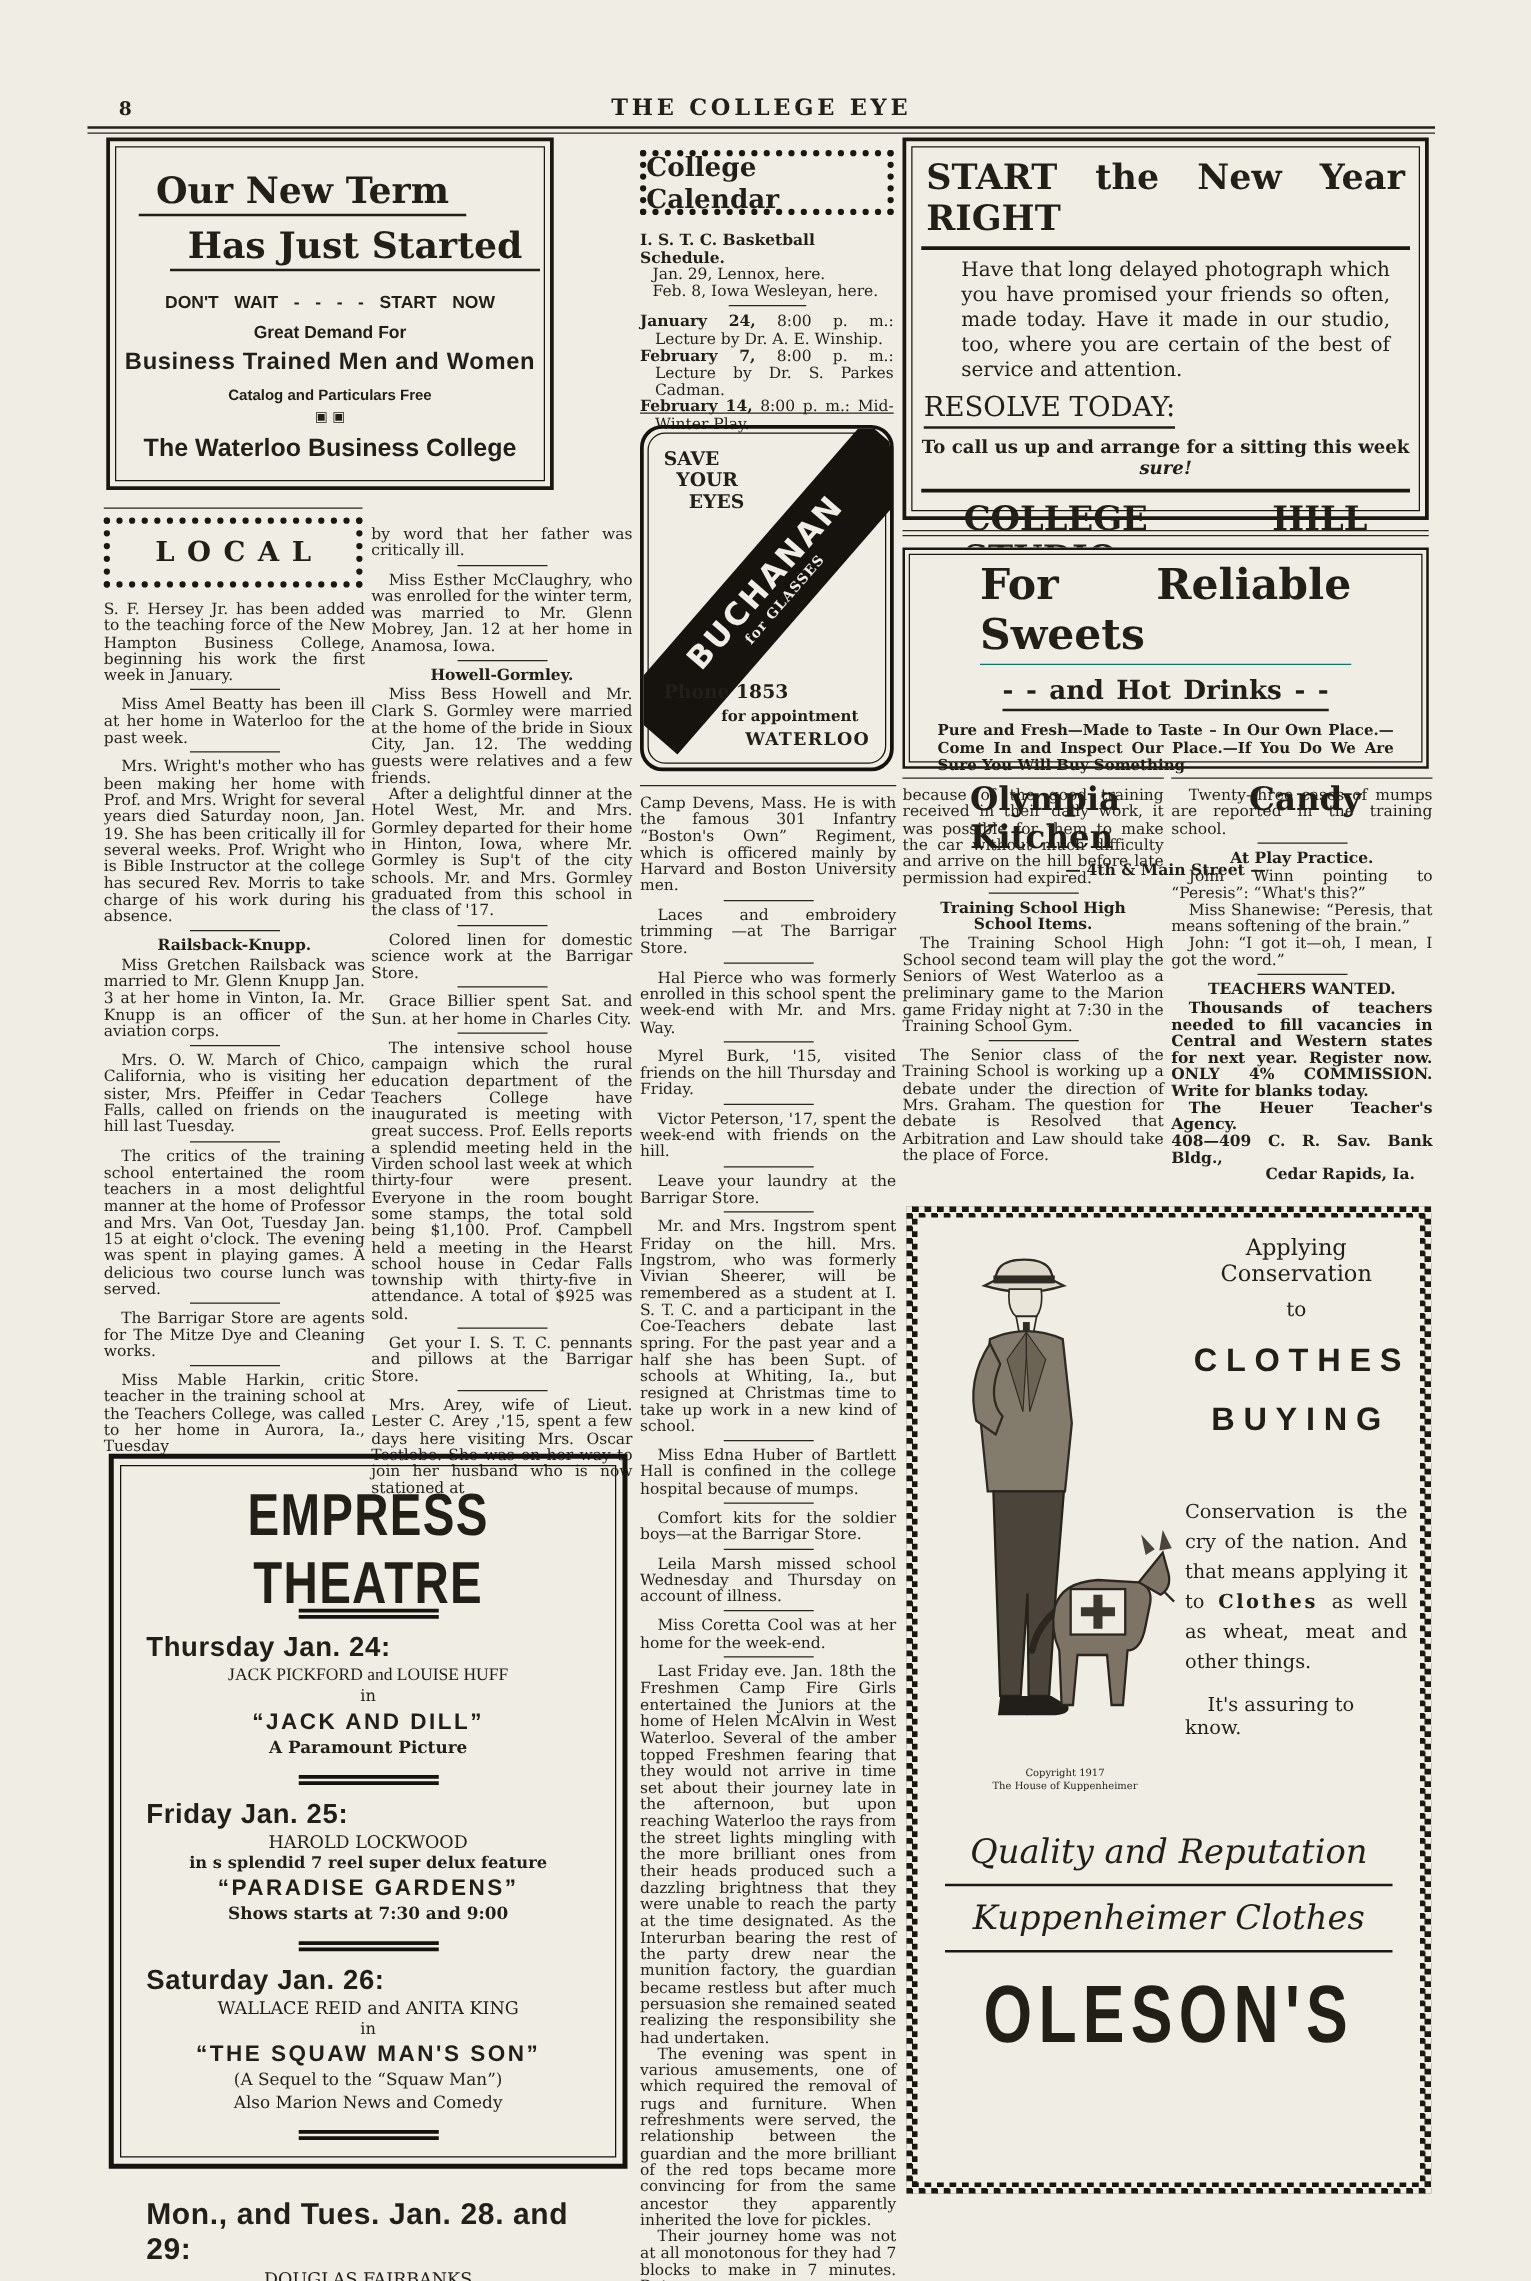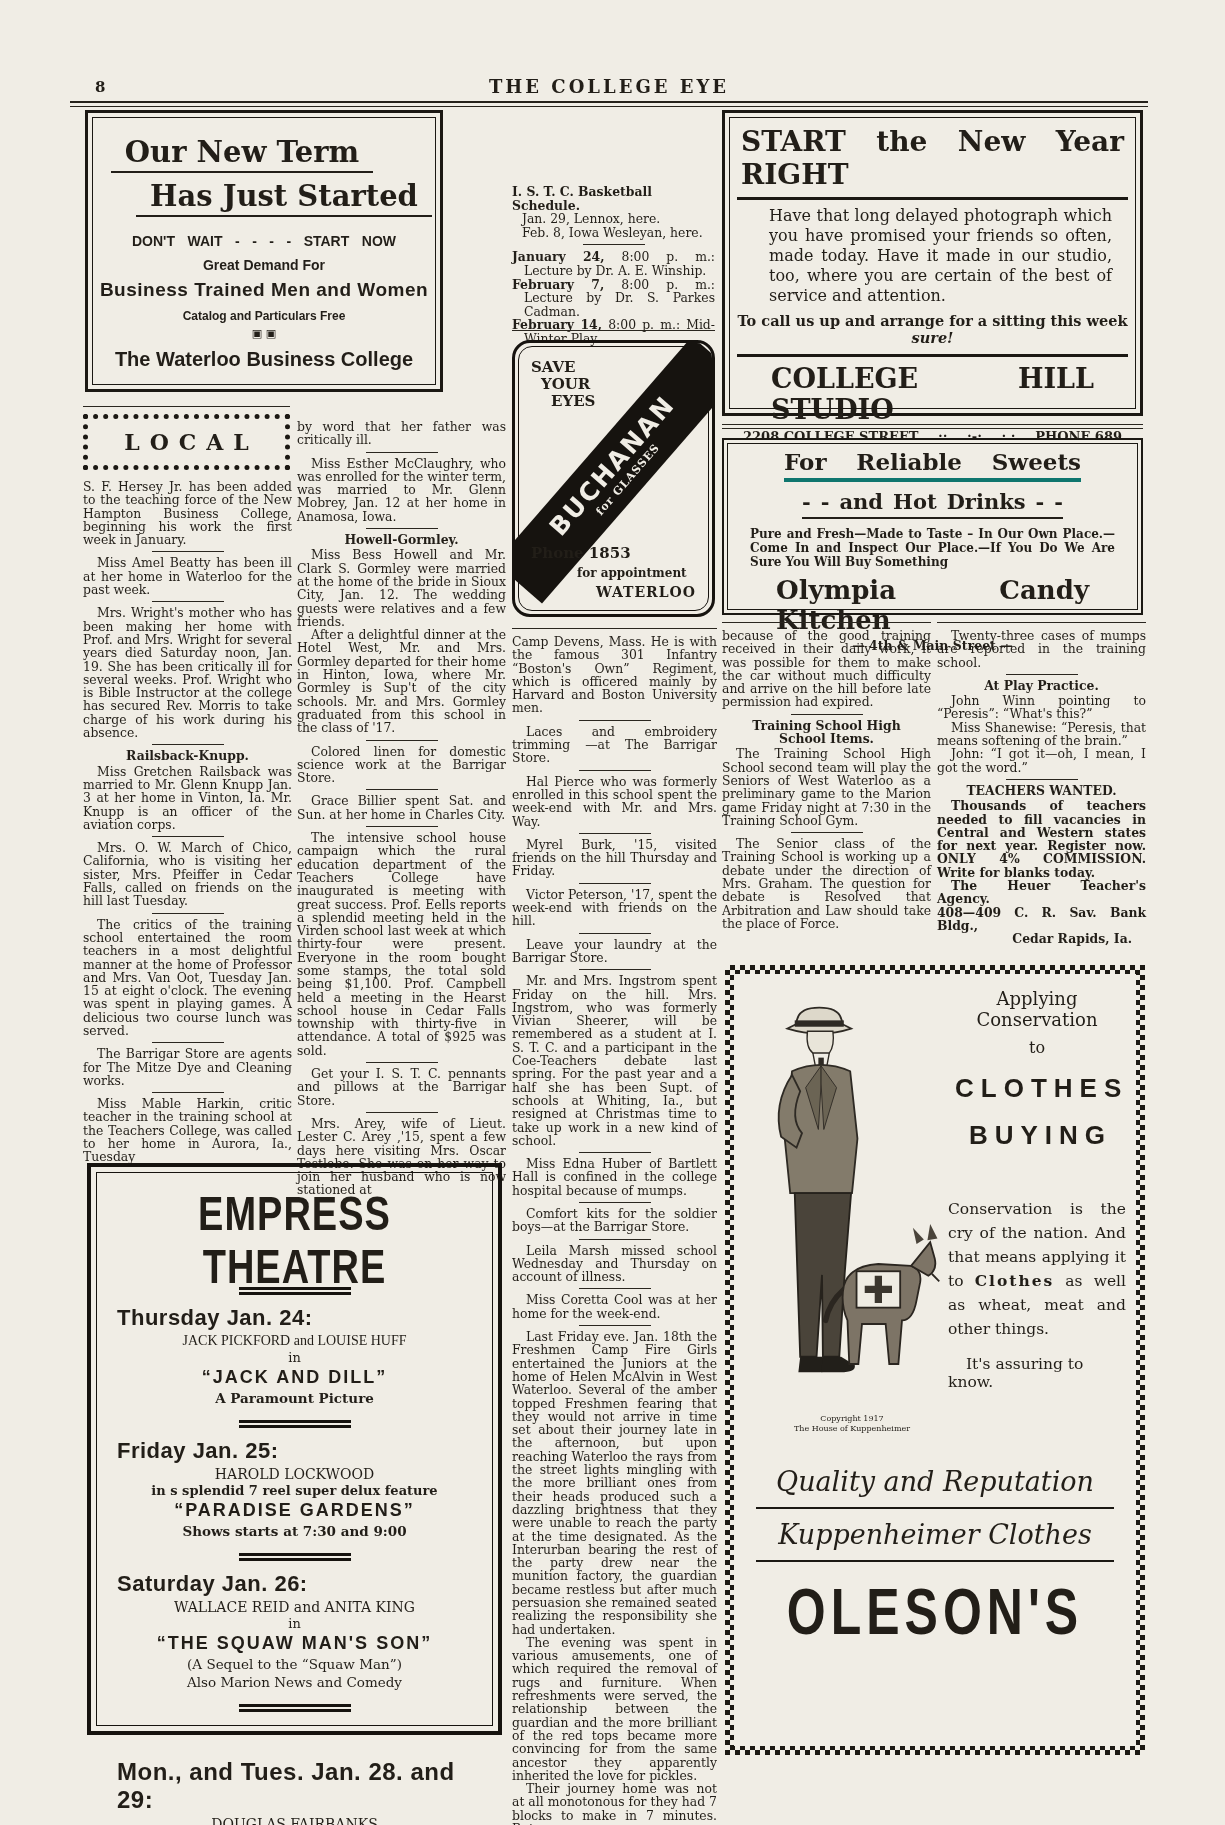--- a/index.html
+++ b/index.html
@@ -52,21 +52,21 @@
   .save{font-size:15px;font-weight:bold;line-height:17px;}
 
   
   .st-title{font-size:28px;font-weight:bold;margin:12px 16px 0 16px;}
   .st-rule{border-top:3px solid #1b1813;margin:6px 12px;}
   .st-body{font-size:16px;line-height:20px;text-align:justify;margin:6px 28px 0 44px;}
   .st-resolve{font-size:22px;display:inline-block;border-bottom:2px solid #221e18;margin:8px 0 0 14px;padding-bottom:2px;}
   .st-note{font-size:14.5px;font-weight:bold;margin-top:6px;}
   .st-name{font-size:27px;font-weight:bold;margin:4px 46px 0 46px;}
   .st-foot{display:flex;justify-content:space-between;align-items:baseline;font-size:13px;font-weight:bold;margin:4px 18px 0 18px;}
-  .sw-h1{font-size:23px;font-weight:bold;margin:8px 60px 0 60px;border-bottom:4px solid #0f766e;padding-bottom:3px;}
+  .sw-h1{font-size:34px;font-weight:bold;margin:8px 60px 0 60px;border-bottom:1px solid #0f766e;padding-bottom:3px;}
   .sw-h2{font-size:21px;font-weight:bold;margin:7px 78px 0 78px;border-bottom:2px solid #221e18;padding-bottom:3px;}
   .sw-body{font-size:12px;font-weight:bold;line-height:14px;text-align:justify;margin:8px 26px 0 26px;}
   .sw-name{font-size:26px;font-weight:bold;margin:6px 52px 0 52px;}
   .sw-addr{font-size:12.5px;font-weight:bold;margin-top:3px;}
 
   
   .col{font-size:12.4px;line-height:13.3px;}
   .col p{margin:0;text-align:justify;text-indent:14px;}
   .col p.cont{text-indent:0;}
   .col p.sh{text-align:center;text-indent:0;font-weight:bold;margin:2px 0;}
@@ -114,20 +114,23 @@
     <div style="margin-top:22px;transform:translateX(-22px);"><span class="wt-h" data-bind="waterloo_ad.line1">Our New Term</span></div>
     <div style="margin-top:6px;transform:translateX(20px);"><span class="wt-h" data-bind="waterloo_ad.line2">Has Just Started</span></div>
     <div class="wt-line3 sans sp" style="margin:16px 44px 0 44px;" data-bind="waterloo_ad.line3">DON'T WAIT - - - - START NOW</div>
     <div class="wt-sub sans" style="margin-top:8px;font-size:14px;" data-bind="waterloo_ad.line4">Great Demand For</div>
     <div class="wt-line5 sans" style="margin-top:6px;" data-bind="waterloo_ad.line5">Business Trained Men and Women</div>
     <div class="wt-line6 sans" style="margin-top:8px;" data-bind="waterloo_ad.line6">Catalog and Particulars Free</div>
     <div style="margin-top:4px;font-size:11px;font-family:'DejaVu Sans',sans-serif;" data-bind="waterloo_ad.squares">▣ ▣</div>
     <div class="wt-name sans" style="margin-top:8px;" data-bind="waterloo_ad.name">The Waterloo Business College</div>
   </div>
 
+  <div class="abs diamond" style="left:512px;top:120px;width:203px;height:52px;">
+    <span class="cal-title" data-bind="calendar.title">College Calendar</span>
+  </div>
   <div class="abs cal" style="left:512px;top:185px;width:203px;">
     <div class="b" data-bind="calendar.schedule_heading">I. S. T. C. Basketball Schedule.</div>
     <div class="ind" data-bind="calendar.schedule.0">Jan. 29, Lennox, here.</div>
     <div class="ind" data-bind="calendar.schedule.1">Feb. 8, Iowa Wesleyan, here.</div>
     <div class="minirule"></div>
     <div class="hang"><span class="b" data-bind="calendar.events.0.date">January 24,</span> <span data-bind="calendar.events.0.detail">8:00 p. m.: Lecture by Dr. A. E. Winship.</span></div>
     <div class="hang"><span class="b" data-bind="calendar.events.1.date">February 7,</span> <span data-bind="calendar.events.1.detail">8:00 p. m.: Lecture by Dr. S. Parkes Cadman.</span></div>
     <div class="hang"><span class="b" data-bind="calendar.events.2.date">February 14,</span> <span data-bind="calendar.events.2.detail">8:00 p. m.: Mid-Winter Play.</span></div>
   </div>
   <div class="abs hline" style="left:512px;top:330px;width:203px;"></div>
@@ -144,20 +147,21 @@
     </div>
     <div class="abs b" style="left:16px;bottom:52px;font-size:15px;" data-bind="buchanan_ad.phone">Phone 1853</div>
     <div class="abs b" style="left:62px;bottom:34px;font-size:12px;" data-bind="buchanan_ad.appointment">for appointment</div>
     <div class="abs b" style="right:16px;bottom:14px;font-size:14px;letter-spacing:1px;" data-bind="buchanan_ad.city">WATERLOO</div>
   </div>
 
   <div class="abs adbox" style="left:722px;top:110px;width:421px;height:306px;">
     <div class="st-title sp" data-bind="studio_ad.title">START the New Year RIGHT</div>
     <div class="st-rule"></div>
     <div class="st-body" data-bind="studio_ad.body">Have that long delayed photograph which you have promised your friends so often, made today. Have it made in our studio, too, where you are certain of the best of service and attention.</div>
+    <div><span class="st-resolve" data-bind="studio_ad.resolve">RESOLVE TODAY:</span></div>
     <div class="st-note ctr"><span data-bind="studio_ad.note">To call us up and arrange for a sitting this week</span> <em data-bind="studio_ad.note_em">sure!</em></div>
     <div class="st-rule" style="margin-top:8px;"></div>
     <div class="st-name sp" data-bind="studio_ad.name">COLLEGE HILL STUDIO</div>
     <div class="st-foot">
       <span data-bind="studio_ad.address">2208 COLLEGE STREET</span>
       <span data-bind="studio_ad.marks.0">::</span>
       <span data-bind="studio_ad.marks.1">:-:</span>
       <span data-bind="studio_ad.marks.2">: :</span>
       <span data-bind="studio_ad.phone">PHONE 689</span>
     </div>

